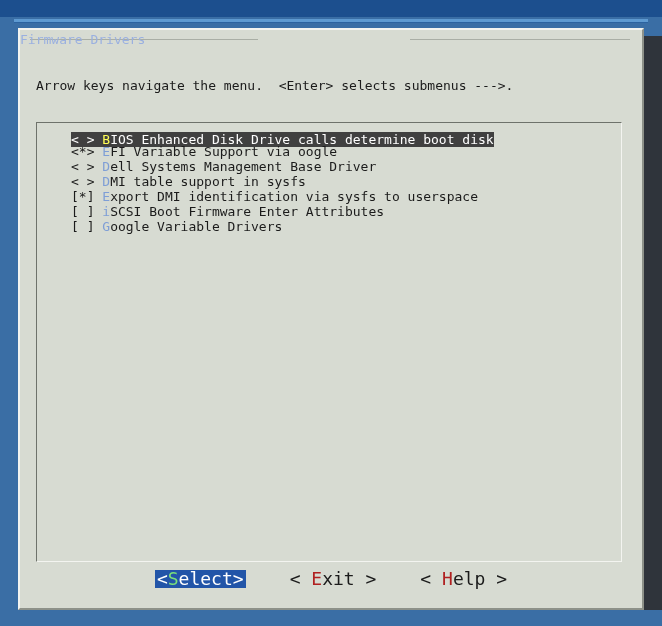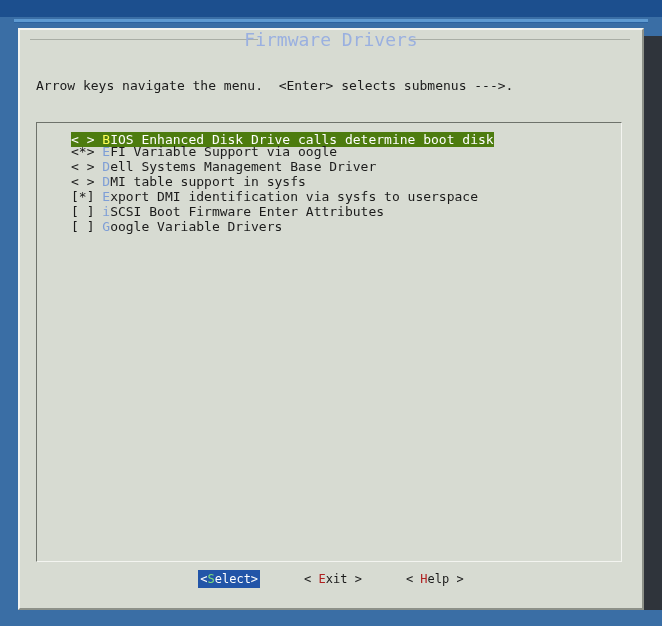--- a/index.html
+++ b/index.html
@@ -61,22 +61,21 @@
     border-right: 2px solid #8d9189;
     border-bottom: 2px solid #8d9189;
     box-sizing: border-box;
   }
 
   
   #dialog-caption {
     position: absolute;
     left: 0; top: 2px;
     width: 100%;
-    text-align: center;
-    font-size: 18px;
+    font-size: 13px;
     line-height: 15px;
     color: #9ab0e0;
     white-space: pre;
   }
   
   .cap-rule {
     position: absolute;
     top: 9px;
     height: 1px;
     background: #a9aea5;
@@ -121,34 +120,34 @@
     line-height: 15px;
     font-size: 13px;
     color: #1b1b1b;
     white-space: pre;
     padding-left: 34px;
     margin: 0;
   }
   .menu-row .hot { color: #7e9ed6; }
   .menu-row.selected {
     display: inline-block;
-    background: #4d7c0f;
+    background: #404040;
     color: #ffffff;
     padding-left: 0;
     margin-left: 34px;
   }
   .menu-row.selected .hot { color: #ffff55; background: transparent; }
 
   
   #buttonbar {
     position: absolute;
     left: 0; top: 540px;
     width: 100%;
     text-align: center;
-    font-size: 12px;
+    font-size: 18px;
     line-height: 18px;
     white-space: pre;
   }
   .btn {
     display: inline-block;
     color: #1b1b1b;
     white-space: pre;
   }
   .btn .hot { color: #b02020; }
   .btn.active {

